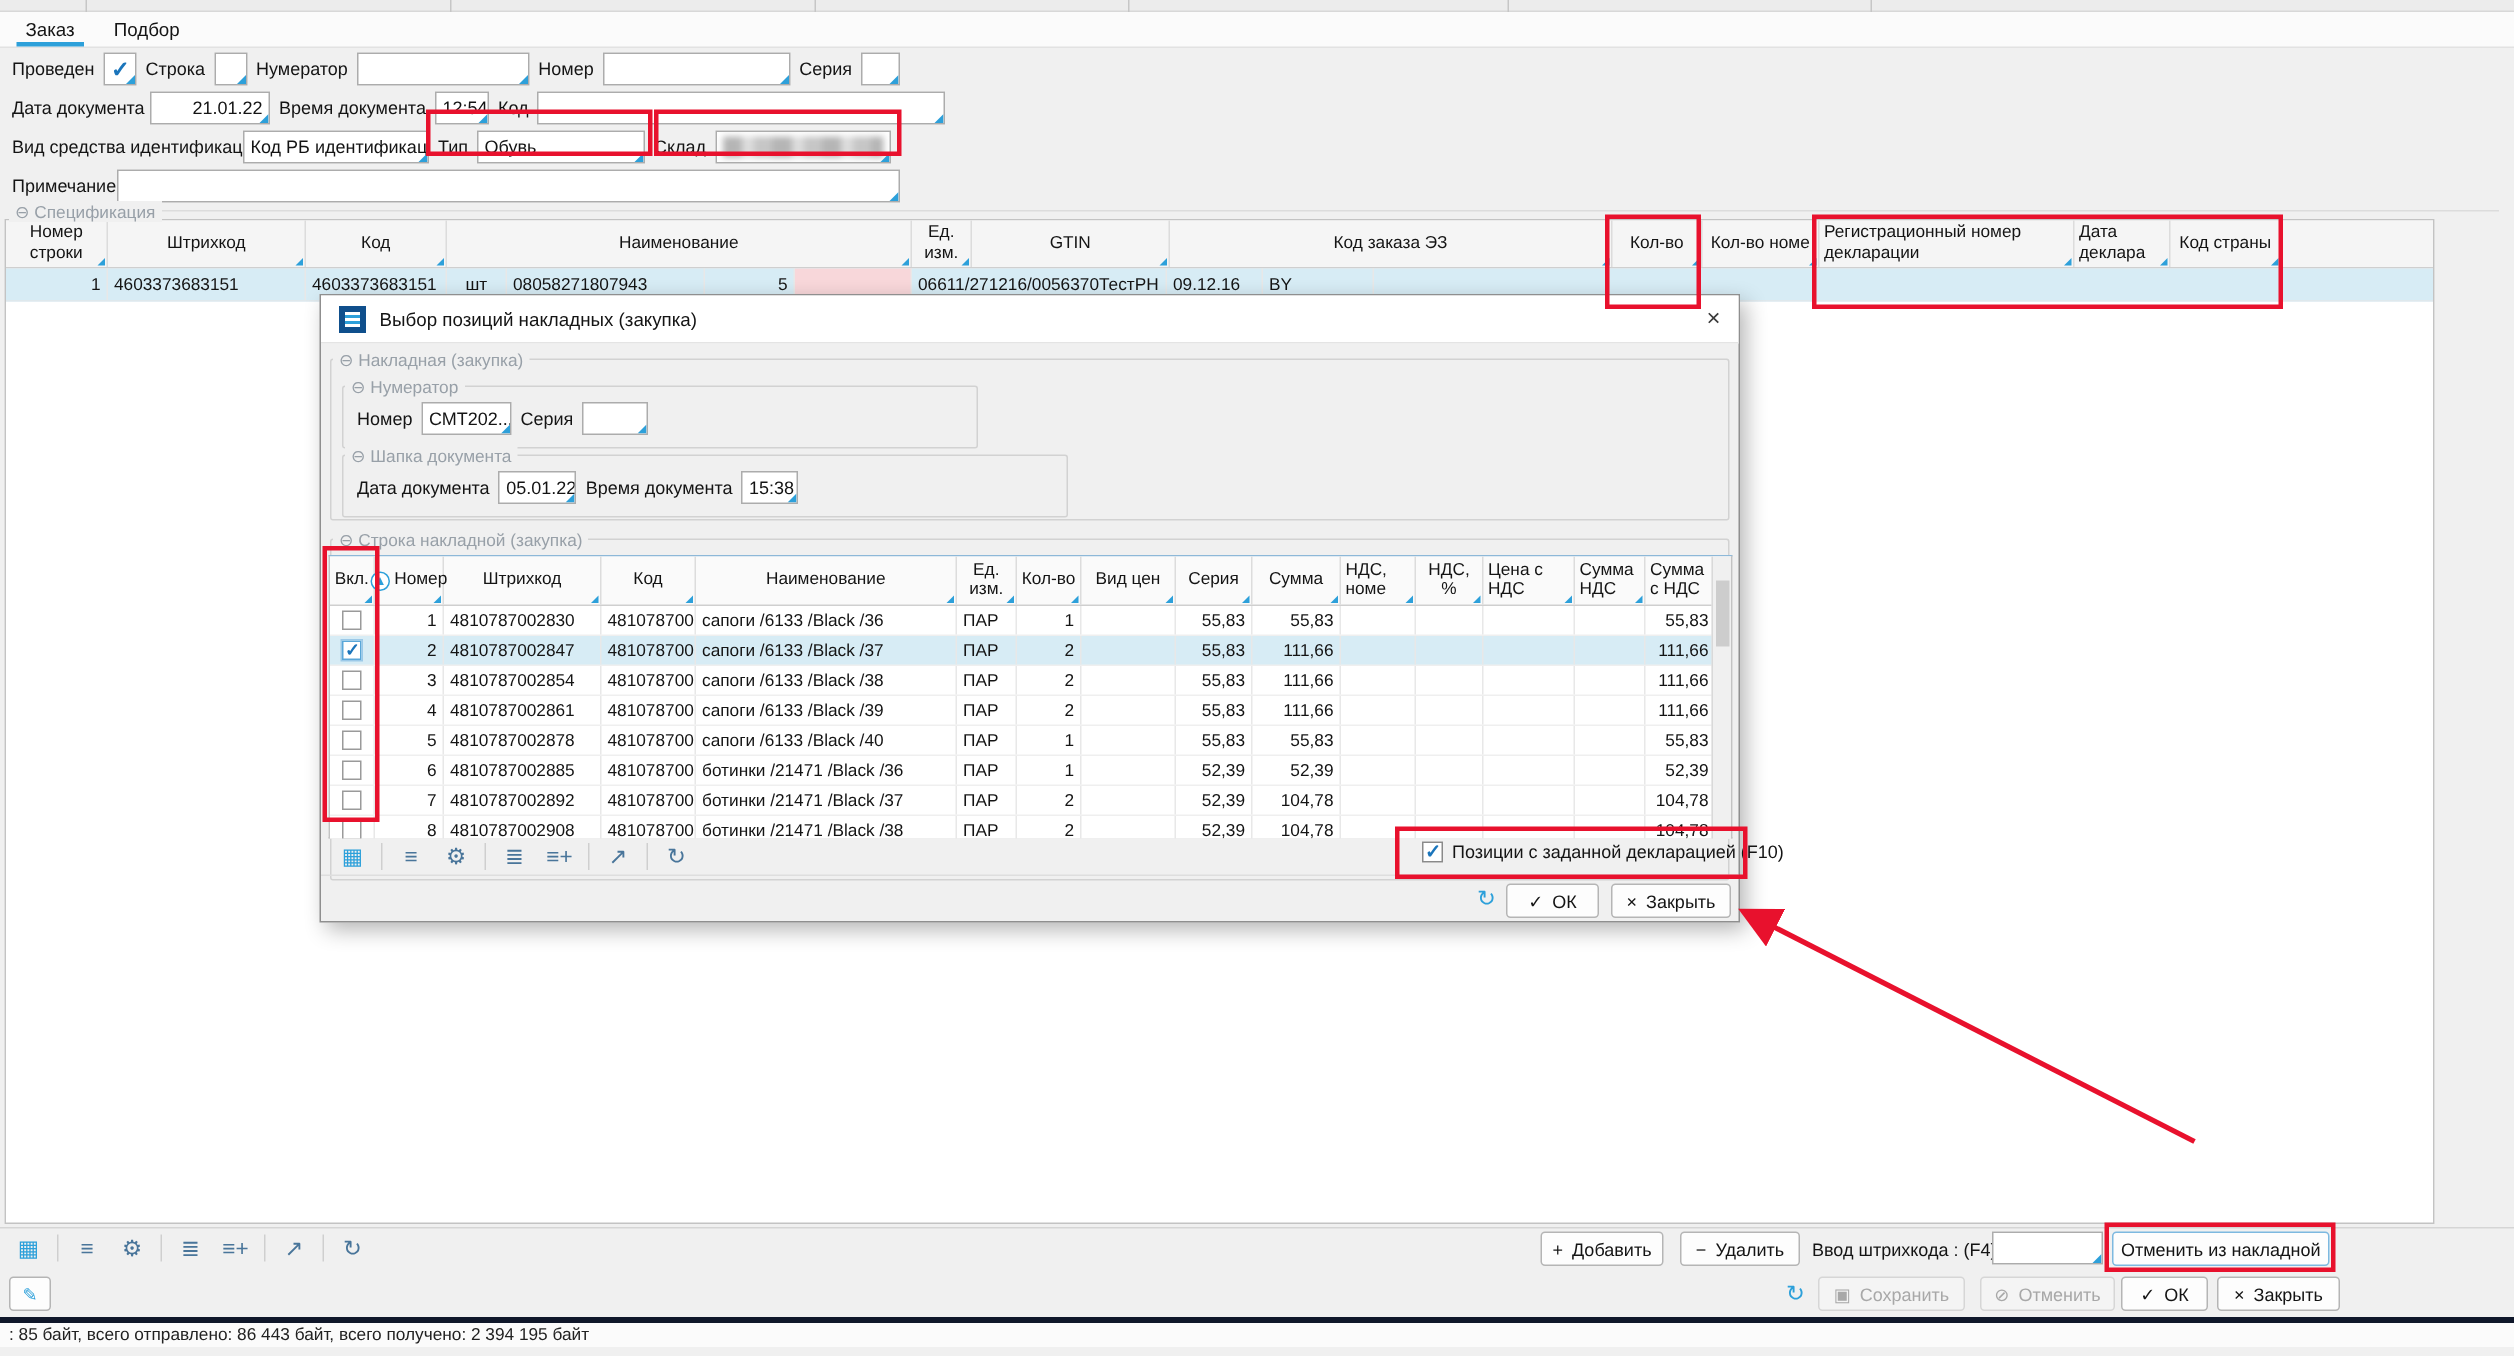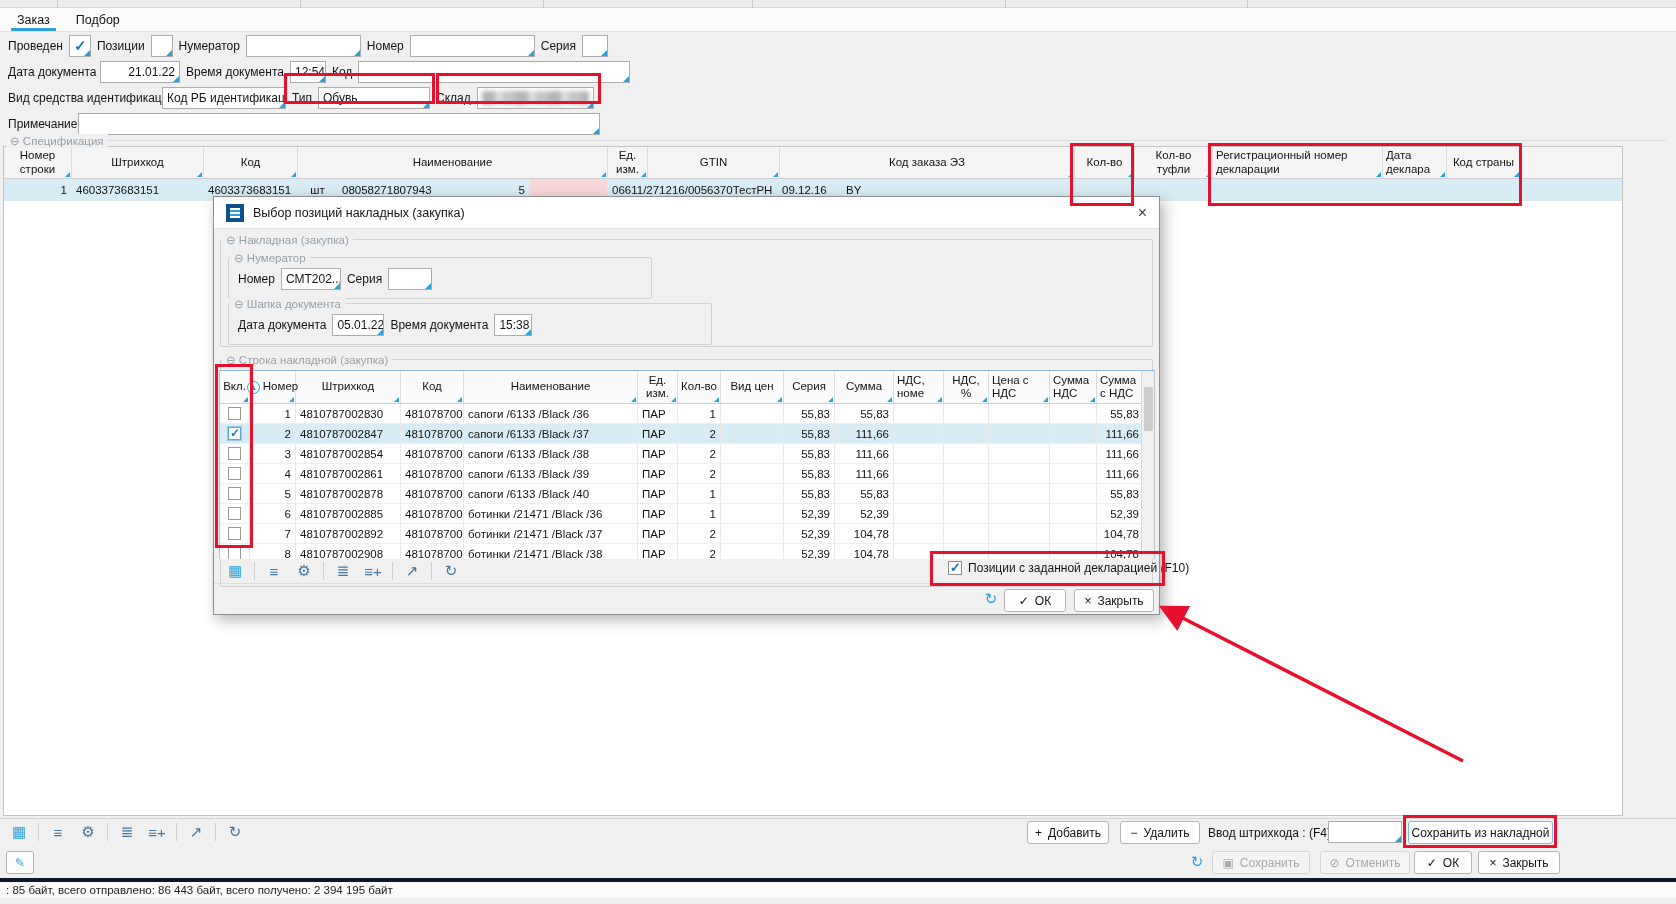--- a/index.html
+++ b/index.html
@@ -91,21 +91,21 @@
         <span>Заказ</span>
       </div>
     <div class="tab">
         <span>Подбор</span>
       </div>
   </div>
 
   <div class="frow" style="top:34px">
     <span class="lbl">Проведен</span>
     <span class="cbfld checked"></span>
-    <span class="lbl">Позиции</span>
+    <span class="lbl">Строка</span>
     <span class="cbfld"></span>
     <span class="lbl">Нумератор</span>
     <span class="fld" style="width:115px"></span>
     <span class="lbl">Номер</span>
     <span class="fld" style="width:125px"></span>
     <span class="lbl">Серия</span>
     <span class="fld" style="width:26px"></span>
   </div>
 
   <div class="frow" style="top:60px">
@@ -142,21 +142,21 @@
   <div class="tblwrap" style="left:3px;top:146px;width:1620px;height:670px">
     <div class="thead" style="height:32px">
       <div class="th" style="width:68px">Номер строки</div>
       <div class="th" style="width:132px">Штрихкод</div>
       <div class="th" style="width:94px">Код</div>
       <div class="th" style="width:310px">Наименование</div>
       <div class="th" style="width:40px">Ед. изм.</div>
       <div class="th" style="width:132px">GTIN</div>
       <div class="th" style="width:295px">Код заказа ЭЗ</div>
       <div class="th" style="width:60px">Кол-во</div>
-      <div class="th" style="width:78px">Кол-во туфли</div>
+      <div class="th" style="width:78px">Кол-во номе</div>
       <div class="th" style="width:170px;justify-content:flex-start;text-align:left">Регистрационный номер декларации</div>
       <div class="th" style="width:64px;justify-content:flex-start;text-align:left">Дата деклара</div>
       <div class="th" style="width:74px">Код страны</div>
       <div class="th filler" style="flex:1;border-right:none"></div>
     </div>
     <div class="srow">
       <div class="td rgt" style="width:68px">1</div>
       <div class="td" style="width:132px">4603373683151</div>
       <div class="td" style="width:94px">4603373683151</div>
       <div class="td ctr" style="width:40px">шт</div>
@@ -441,21 +441,21 @@
       <span class="bicon">+</span>
       <span>Добавить</span>
     </div>
     <div class="btn abs" style="left:1120px;top:2px;width:80px">
       <span class="bicon">−</span>
       <span>Удалить</span>
     </div>
     <span class="lbl abs" style="left:1208px;top:7px">Ввод штрихкода : (F4)</span>
     <span class="fld abs" style="left:1328px;top:2px;width:74px"></span>
     <div class="btn focus abs" style="left:1408px;top:2px;width:145px">
-      <span>Сохранить из накладной</span>
+      <span>Отменить из накладной</span>
     </div>
   </div>
 
   <div class="abs" style="left:0;top:846px;width:1676px;height:32px">
     <div class="btn abs" style="left:6px;top:5px;width:28px;padding:0">
       <span class="bicon" style="color:#2da0da">✎</span>
     </div>
     <span class="tico blue abs" style="left:1186px;top:6px">↻</span>
     <div class="btn disabled abs" style="left:1212px;top:5px;width:98px">
       <span class="bicon">▣</span>

